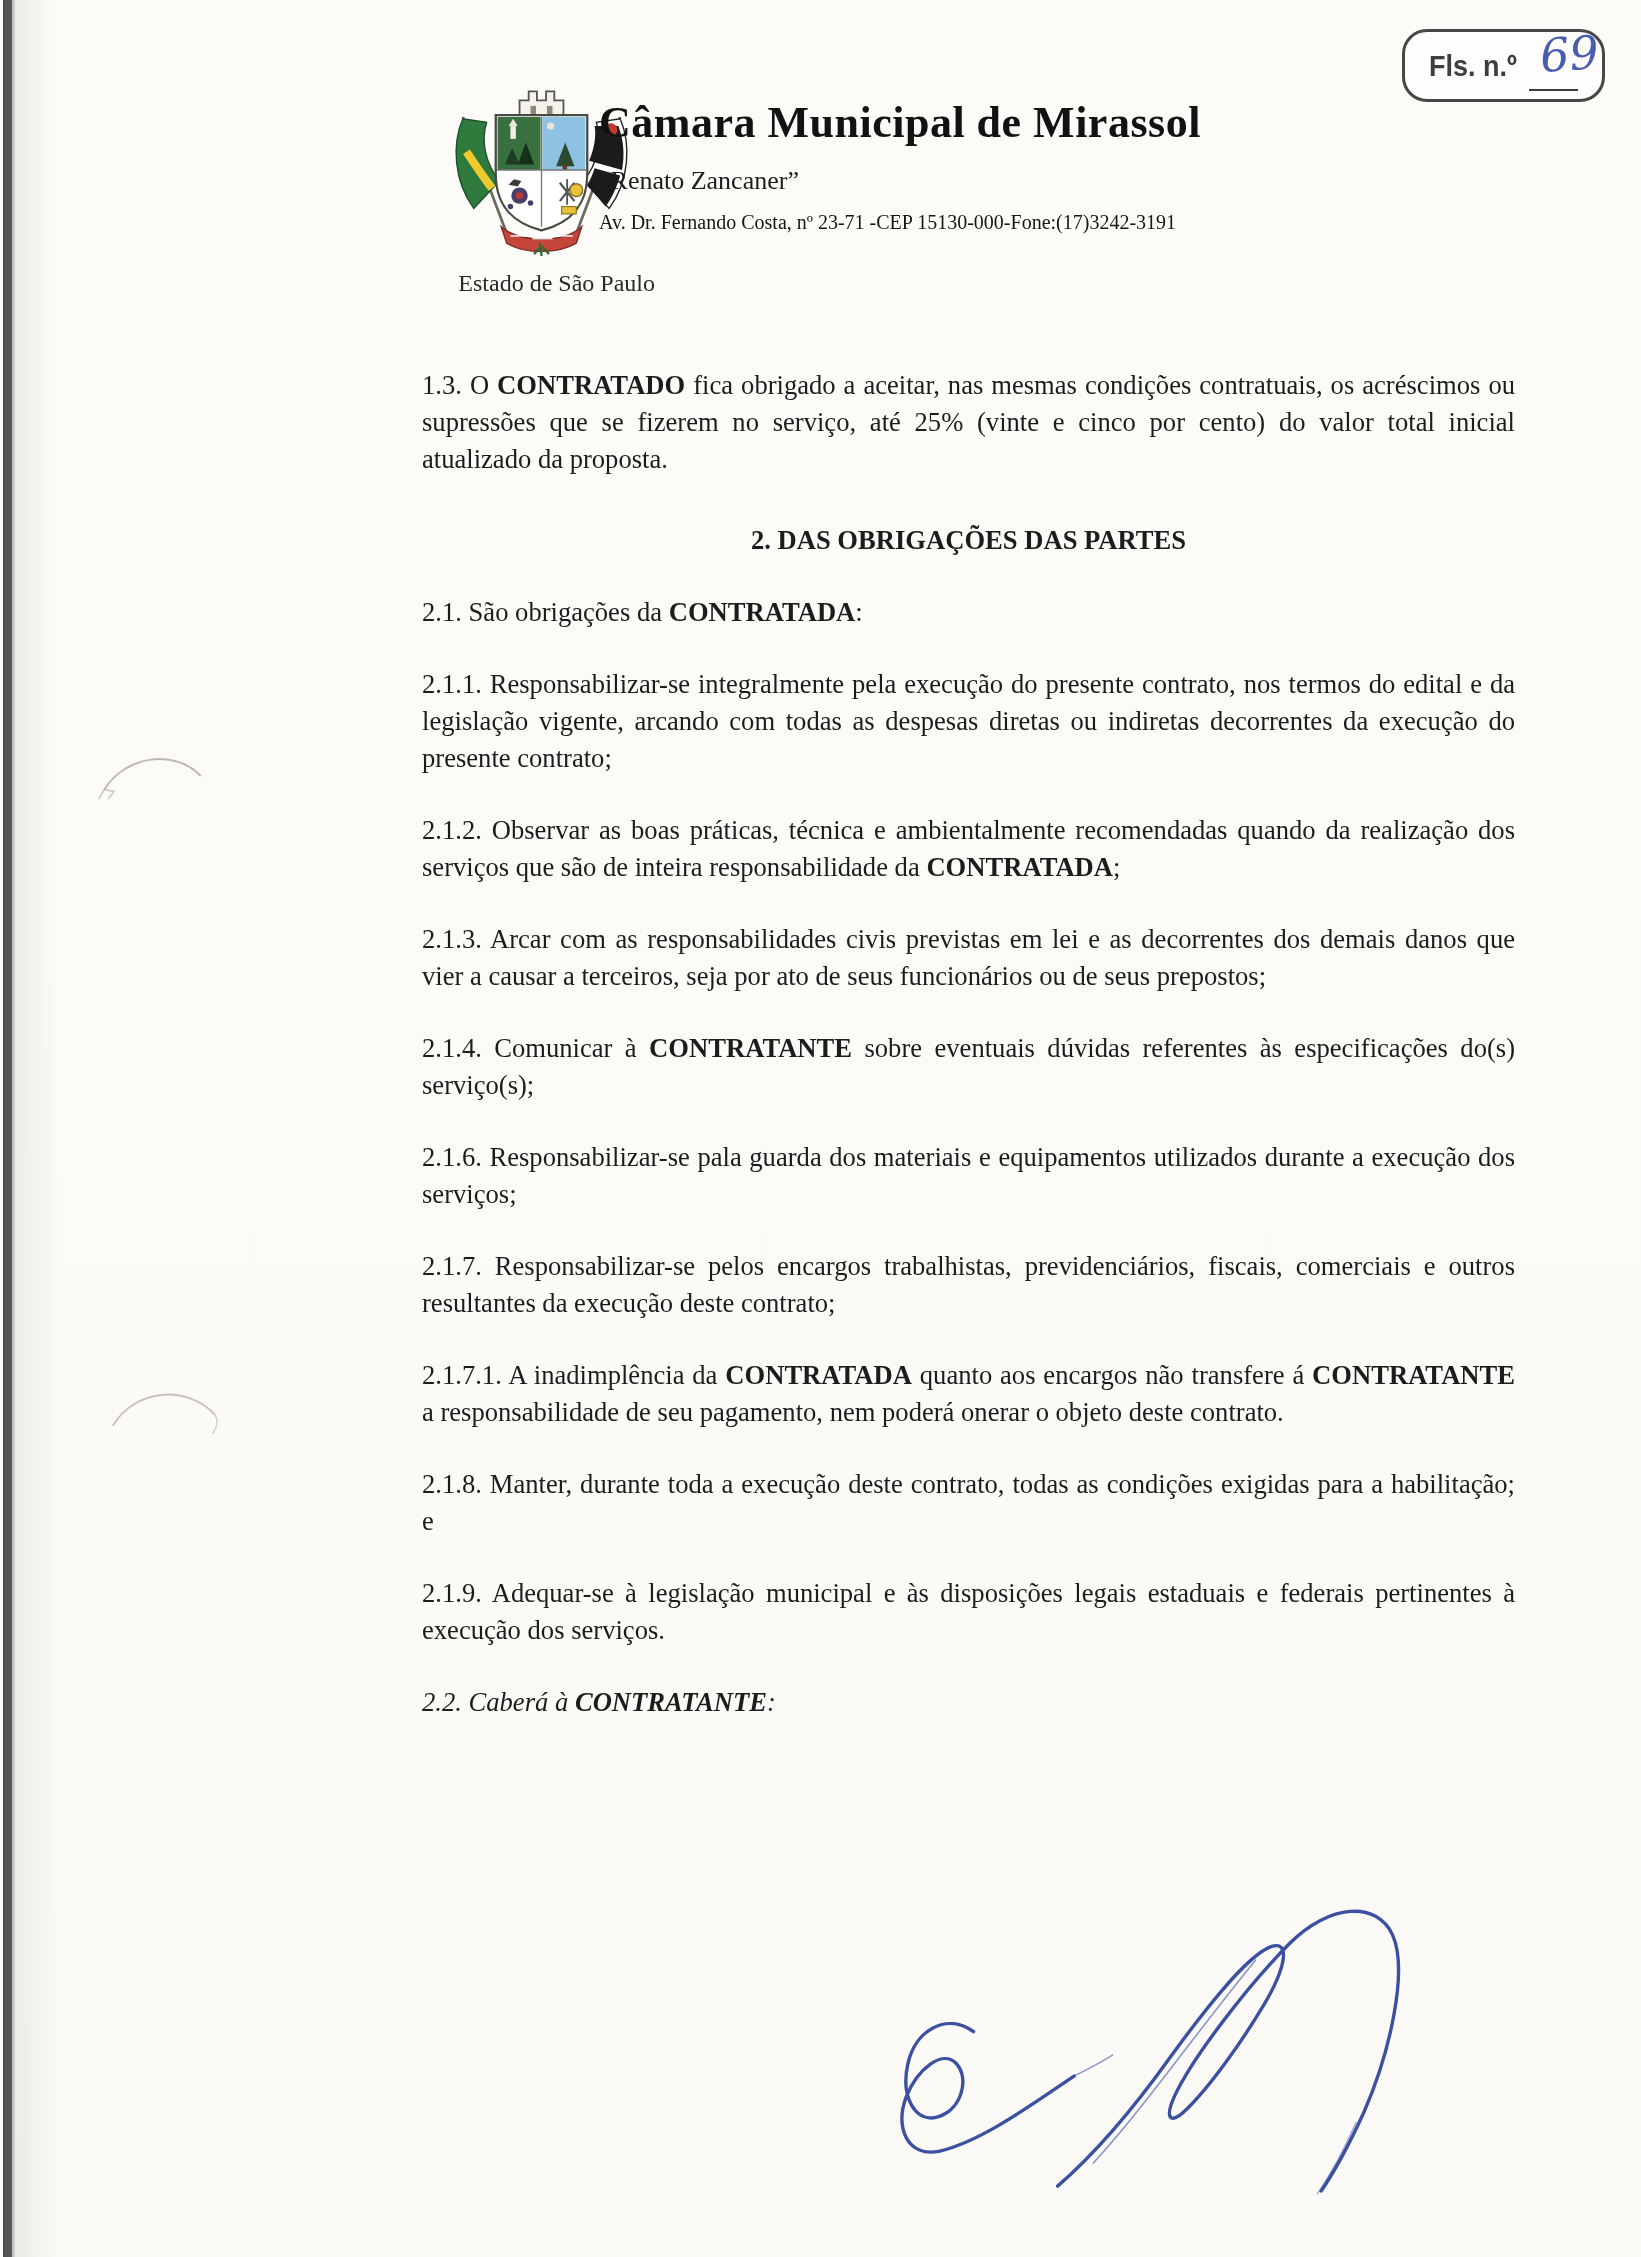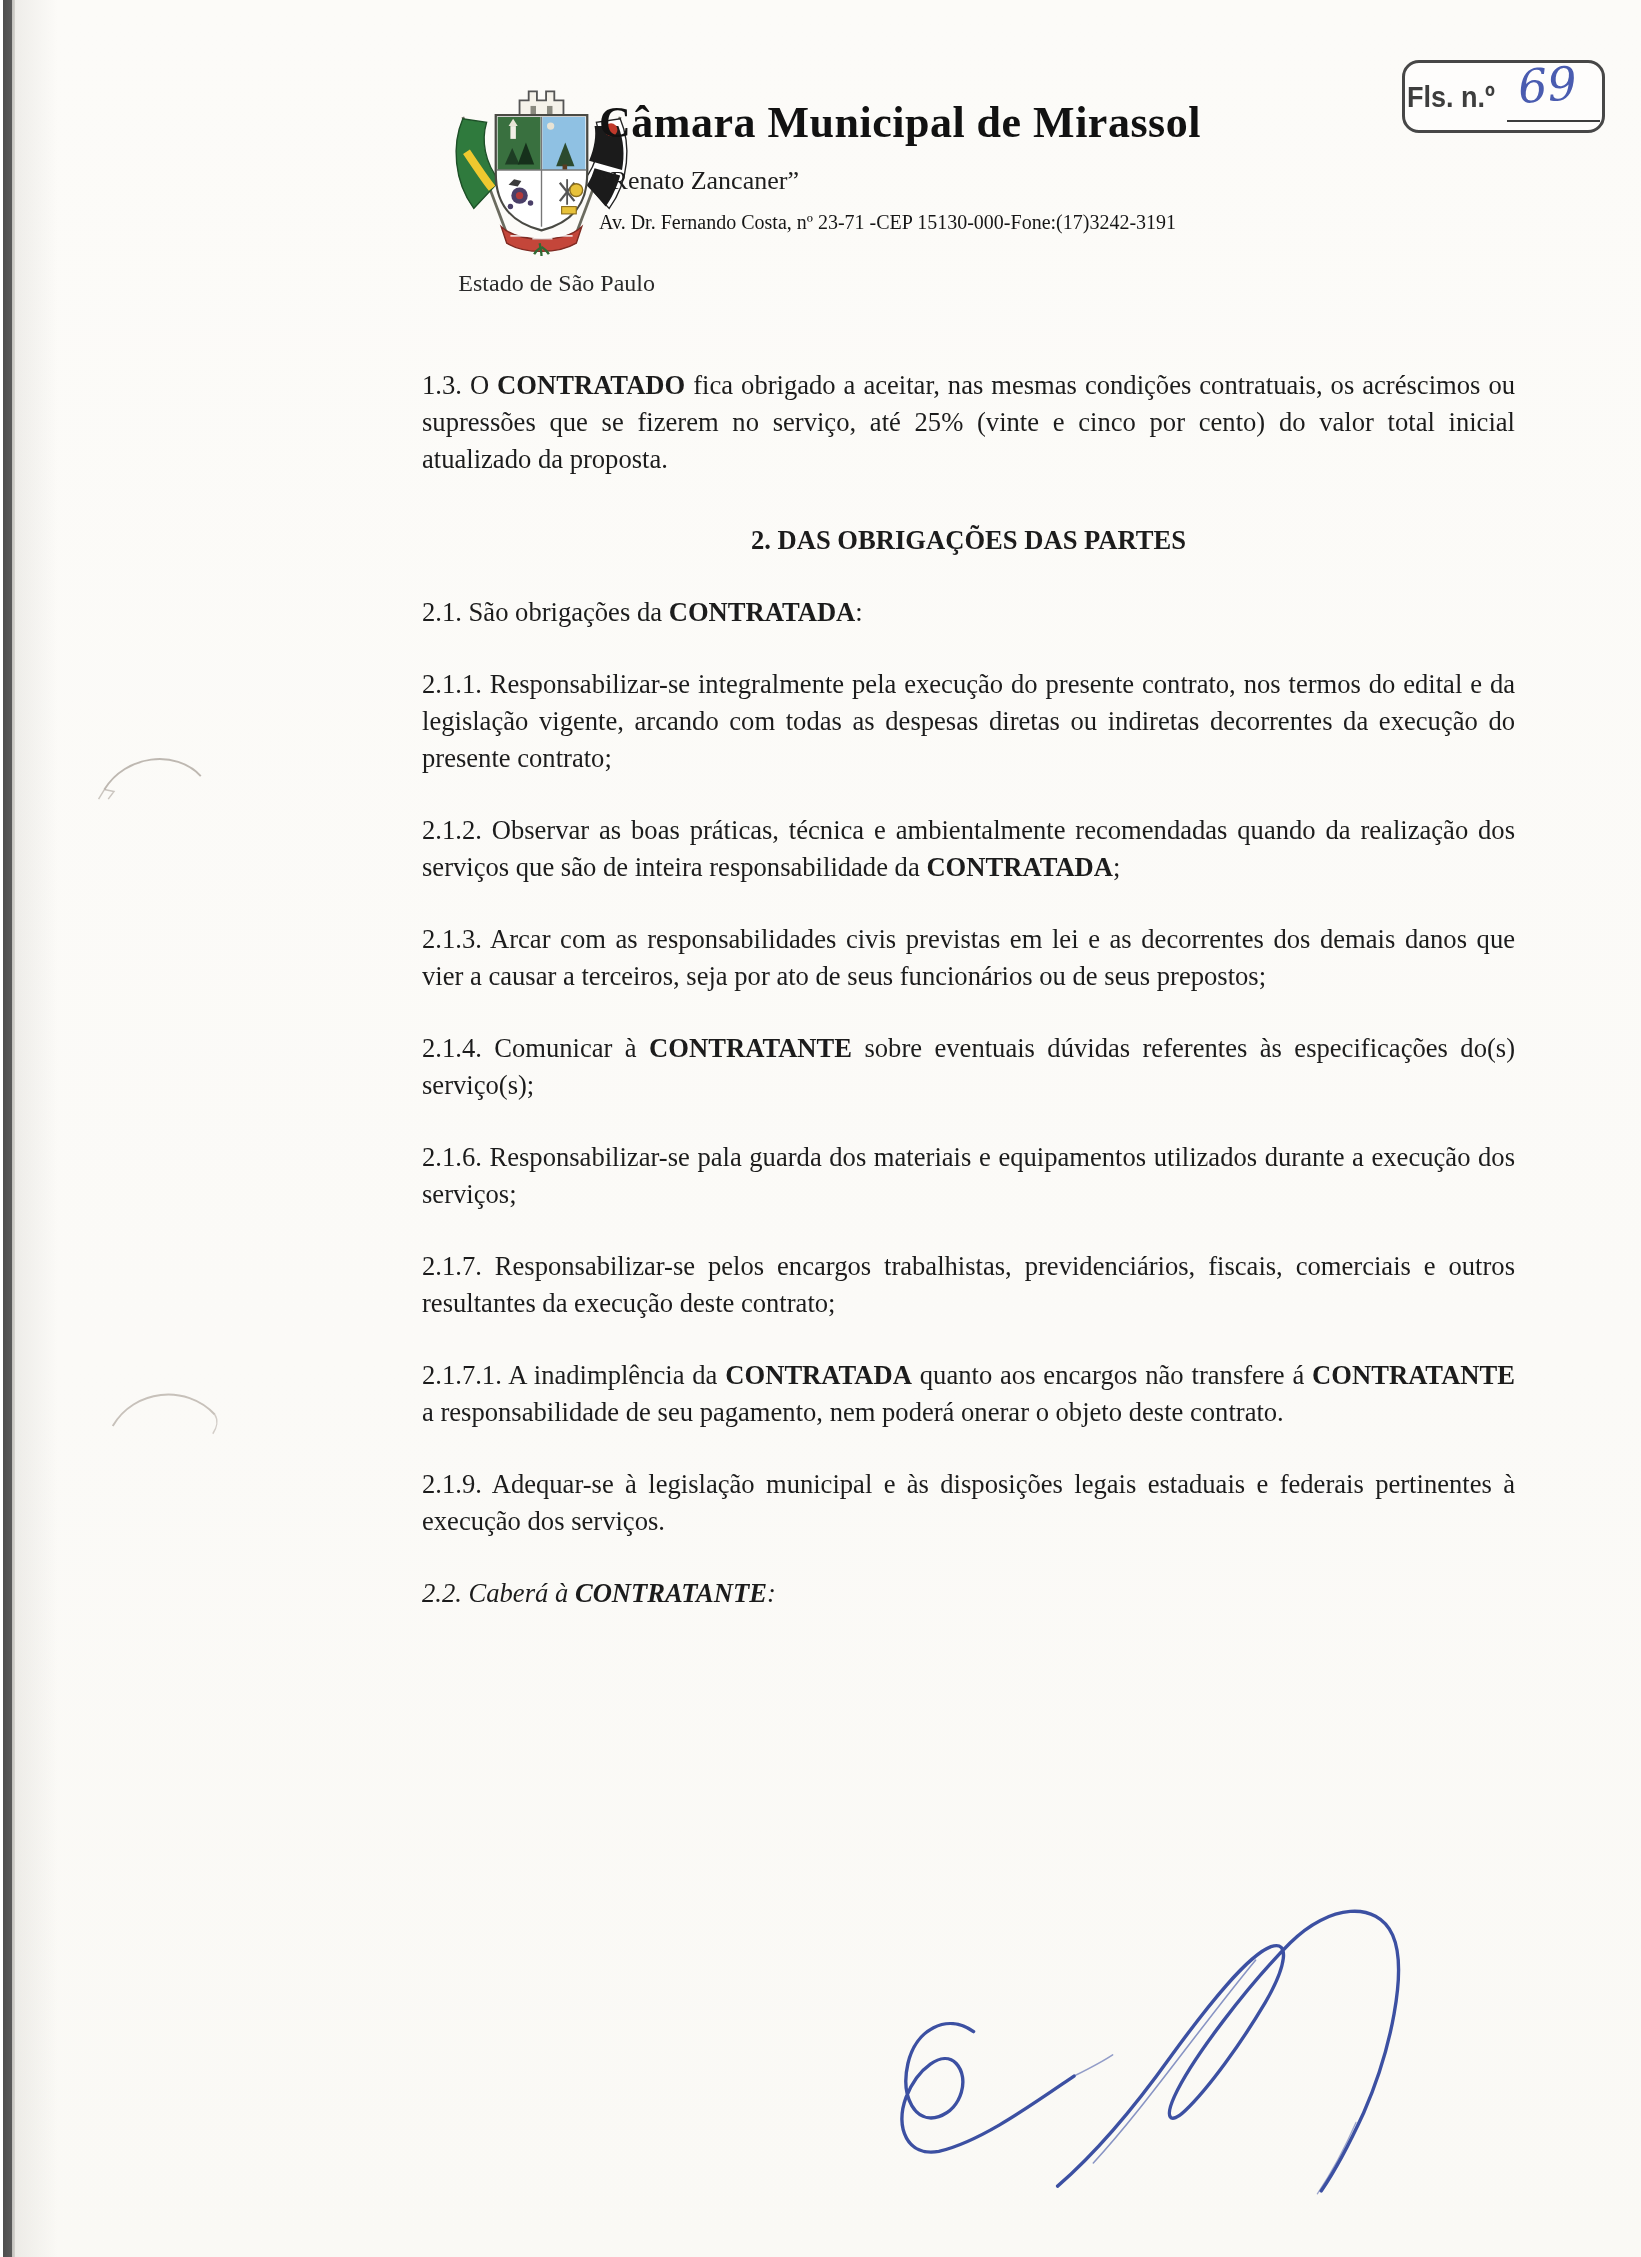--- a/index.html
+++ b/index.html
@@ -13,22 +13,22 @@
     position:absolute;left:0;top:0;width:58px;height:100%;
     background:linear-gradient(90deg,
       #ffffff 0px,#ffffff 2.9px,
       #4e4e4e 2.9px,#5a5a5a 11.6px,
       #bdbcb8 11.6px,#d9d7d2 15.4px,
       rgba(120,115,105,0.10) 15.4px,rgba(120,115,105,0) 58px);
   }
   
   #stamp{
     position:absolute;left:1402px;top:29px;width:203px;height:73px;
-    border:3.9px solid #474747;border-radius:17px;box-sizing:border-box;
-    display:flex;align-items:center;padding:0 2px;background:rgba(255,255,255,.55);margin-top:31px;
+    border:3.9px solid #474747;border-radius:25px;box-sizing:border-box;
+    display:flex;align-items:center;padding:0 24px;background:rgba(255,255,255,.55);
   }
   .stamp-label{
     font-family:"Liberation Sans",sans-serif;font-weight:bold;font-size:30px;
     color:#3e3e3e;transform:scaleX(.9);transform-origin:left center;white-space:nowrap;
   }
   .stamp-line{flex:1;margin-left:1.9px;height:48px;border-bottom:2.9px solid #3d3d3d;position:relative;}
   .stamp-number{
     position:absolute;left:11.6px;top:-13.5px;font-family:"DejaVu Serif",serif;
     font-style:italic;font-size:46px;color:#4a5cb0;transform:rotate(-4deg);
   }
@@ -140,20 +140,21 @@
       <p class="para body"><span>1.3. O </span><span class="b">CONTRATADO</span><span> fica obrigado a aceitar, nas mesmas condições contratuais, os acréscimos ou supressões que se fizerem no serviço, até 25% (vinte e cinco por cento) do valor total inicial atualizado da proposta.</span></p>
       <p class="para heading"><span class="b">2. DAS OBRIGAÇÕES DAS PARTES</span></p>
       <p class="para body"><span>2.1. São obrigações da </span><span class="b">CONTRATADA</span><span>:</span></p>
       <p class="para body"><span>2.1.1. Responsabilizar-se integralmente pela execução do presente contrato, nos termos do edital e da legislação vigente, arcando com todas as despesas diretas ou indiretas decorrentes da execução do presente contrato;</span></p>
       <p class="para body"><span>2.1.2. Observar as boas práticas, técnica e ambientalmente recomendadas quando da realização dos serviços que são de inteira responsabilidade da </span><span class="b">CONTRATADA</span><span>;</span></p>
       <p class="para body"><span>2.1.3. Arcar com as responsabilidades civis previstas em lei e as decorrentes dos demais danos que vier a causar a terceiros, seja por ato de seus funcionários ou de seus prepostos;</span></p>
       <p class="para body"><span>2.1.4. Comunicar à </span><span class="b">CONTRATANTE</span><span> sobre eventuais dúvidas referentes às especificações do(s) serviço(s);</span></p>
       <p class="para body"><span>2.1.6. Responsabilizar-se pala guarda dos materiais e equipamentos utilizados durante a execução dos serviços;</span></p>
       <p class="para body"><span>2.1.7. Responsabilizar-se pelos encargos trabalhistas, previdenciários, fiscais, comerciais e outros resultantes da execução deste contrato;</span></p>
       <p class="para body"><span>2.1.7.1. A inadimplência da </span><span class="b">CONTRATADA</span><span> quanto aos encargos não transfere á </span><span class="b">CONTRATANTE</span><span> a responsabilidade de seu pagamento, nem poderá onerar o objeto deste contrato.</span></p>
+      <p class="para body"><span>2.1.8. Manter, durante toda a execução deste contrato, todas as condições exigidas para a habilitação; e</span></p>
       <p class="para body"><span>2.1.9. Adequar-se à legislação municipal e às disposições legais estaduais e federais pertinentes à execução dos serviços.</span></p>
       <p class="para last"><span class="i">2.2. Caberá à </span><span class="b i">CONTRATANTE</span><span class="i">:</span></p>
     </div>
 
   <svg id="signature" width="589" height="319" viewBox="0 0 610 330">
     <g fill="none" stroke="#3c50a2" stroke-linecap="round">
       <path stroke-width="3.5" d="M128 132 C100 112 68 130 60 165 C52 200 68 228 92 220 C116 212 124 180 110 165 C96 150 70 170 58 200 C46 232 60 262 92 256 C135 246 185 210 232 178"></path>
       <path stroke-width="1.6" opacity=".55" d="M232 178 C248 170 260 164 272 156"></path>
       <path stroke-width="3.5" d="M215 292 C252 260 292 214 332 158 C372 103 412 53 436 44 C456 37 452 64 430 102 C405 144 372 190 347 214 C331 229 326 221 336 199 C354 160 412 84 456 40 C496 0 546 -4 562 32 C578 68 560 152 532 216 C515 253 499 281 488 297"></path>
       <path stroke-width="1.6" opacity=".6" d="M252 268 C304 212 362 128 420 58"></path>

